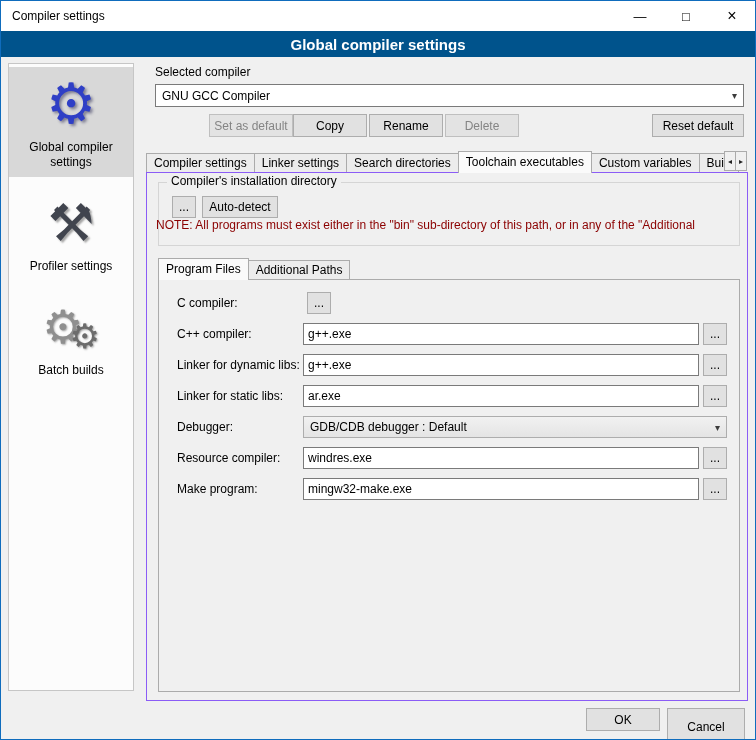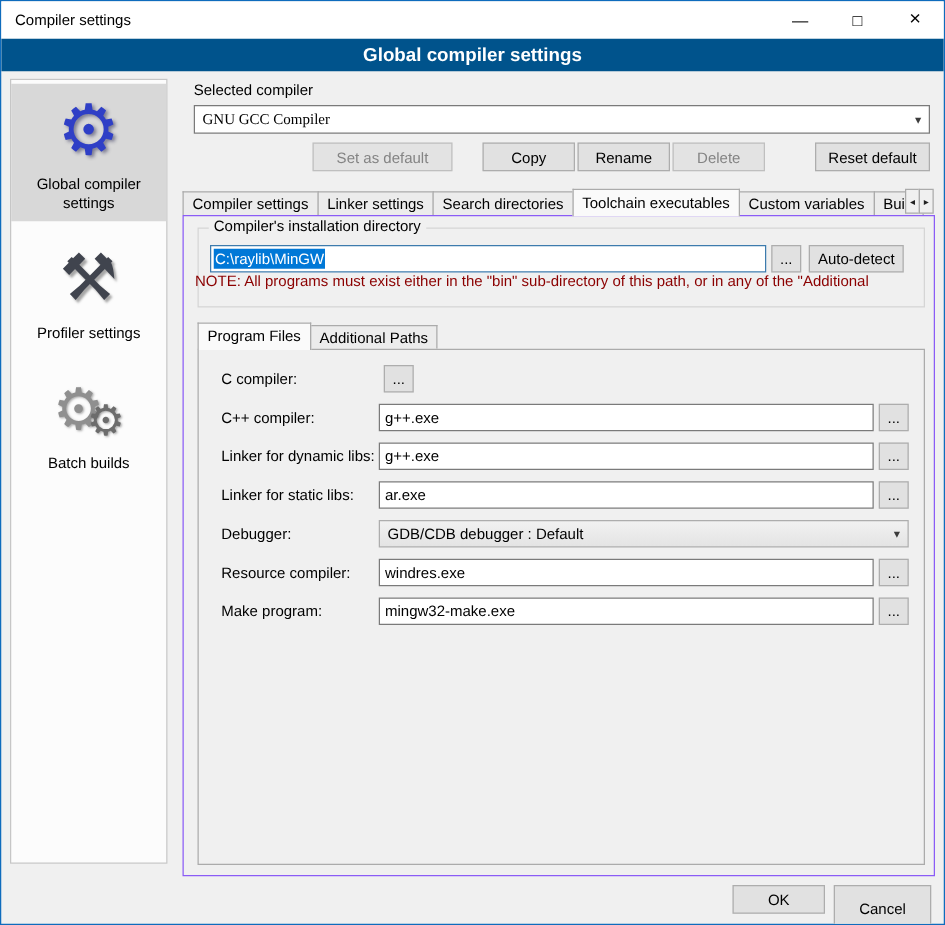--- a/index.html
+++ b/index.html
@@ -41,28 +41,28 @@
   .g1 { font-size:46px; color:#8f8f8f; text-shadow:1px 1px 2px rgba(0,0,0,.35); }
   .g2 { font-size:34px; color:#6c6c6c; margin-left:-14px; margin-top:18px;
     text-shadow:1px 1px 2px rgba(0,0,0,.35); }
   .side-label { margin-top:4px; line-height:15px; padding:0 3px; }
 
   
   .lbl-selected-compiler { position:absolute; left:154px; top:64px; }
   .combo { height:23px; border:1px solid #7a7a7a; background:#fff;
     display:flex; align-items:center; padding:0 6px; cursor:default; }
   .combo-arrow { margin-left:auto; font-size:10px; color:#3c3c3c; padding-left:6px; }
-  .main-combo { position:absolute; left:154px; top:83px; width:589px;font-family:Liberation Serif, serif; }
+  .main-combo { position:absolute; left:154px; top:83px; width:589px; }
 
   .btn { background:#e1e1e1; border:1px solid #adadad; height:23px;
     font-family:"Liberation Sans",sans-serif; font-size:12px; color:#000; cursor:default; }
   .btn.disabled { color:#848484; border-color:#bfbfbf; background:#e3e3e3; }
   .btn-row { position:absolute; left:154px; top:113px; width:589px; height:23px; display:flex; }
-  .btn-setdefault { margin-left:95px; width:112px; }
-  .btn-copy   { margin-left:24px; width:74px; }
+  .btn-setdefault { margin-left:54px; width:84px; }
+  .btn-copy   { width:74px; }
   .btn-rename { margin-left:2px;  width:74px; }
   .btn-delete { margin-left:2px;  width:74px; }
   .btn-reset  { margin-left:auto; width:92px; }
 
   
   .tabstrip { position:absolute; left:145px; top:149px; width:602px; height:22px;
     display:flex; align-items:flex-end; }
   .tab { height:19px; line-height:18px; padding:0 7px; background:#ececec;
     border:1px solid #ababab; border-bottom:none; margin-right:-1px; white-space:nowrap; cursor:default; }
   .tab.active { height:22px; line-height:21px; background:#fafafa; position:relative; z-index:2;
@@ -180,23 +180,20 @@
       <div class="tab-arrow">◂</div>
       <div class="tab-arrow">▸</div>
     </div>
   </div>
 
   <div class="tabpanel">
 
     <div class="groupbox">
       <span class="groupbox-title">Compiler's installation directory</span>
       <div class="dir-row">
-        <div class="dirfield">
-          <span class="sel-text">C:\raylib\MinGW</span>
-        </div>
         <button class="btn browse">...</button>
         <button class="btn autodetect">Auto-detect</button>
       </div>
     </div>
     <div class="note">NOTE: All programs must exist either in the "bin" sub-directory of this path, or in any of the "Additional</div>
 
     <div class="inner-tabstrip">
       <div class="tab active">Program Files</div>
       <div class="tab">Additional Paths</div>
     </div>

